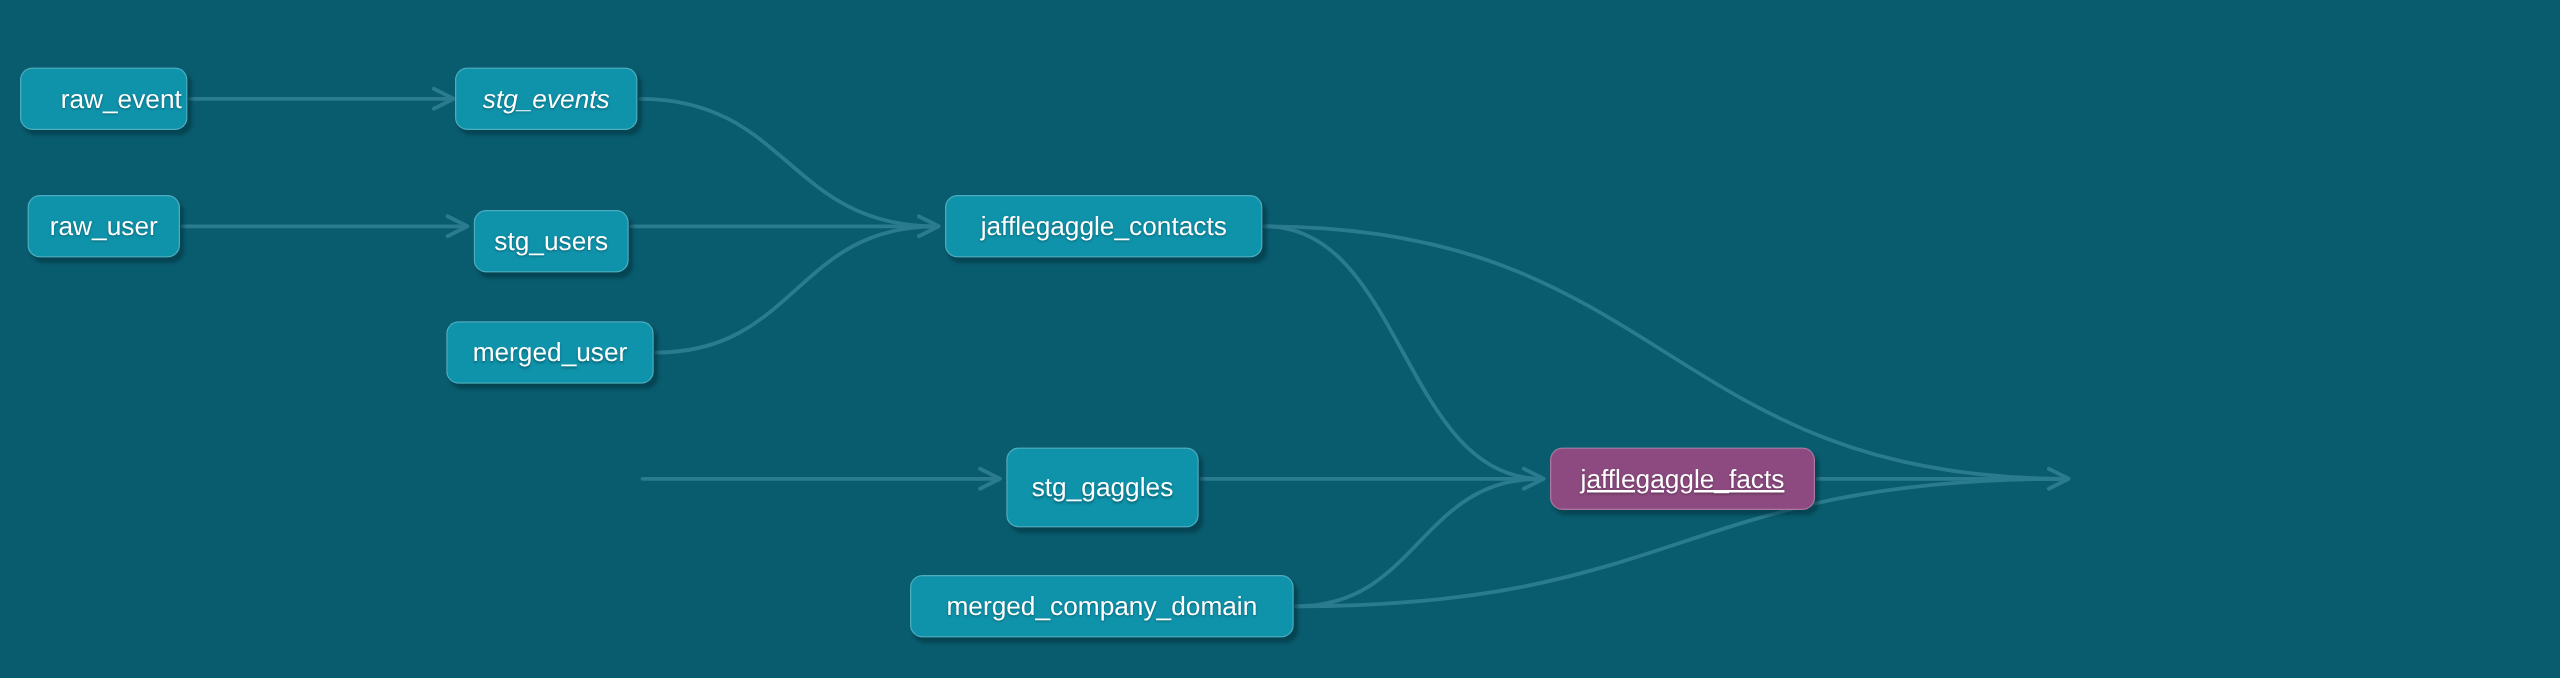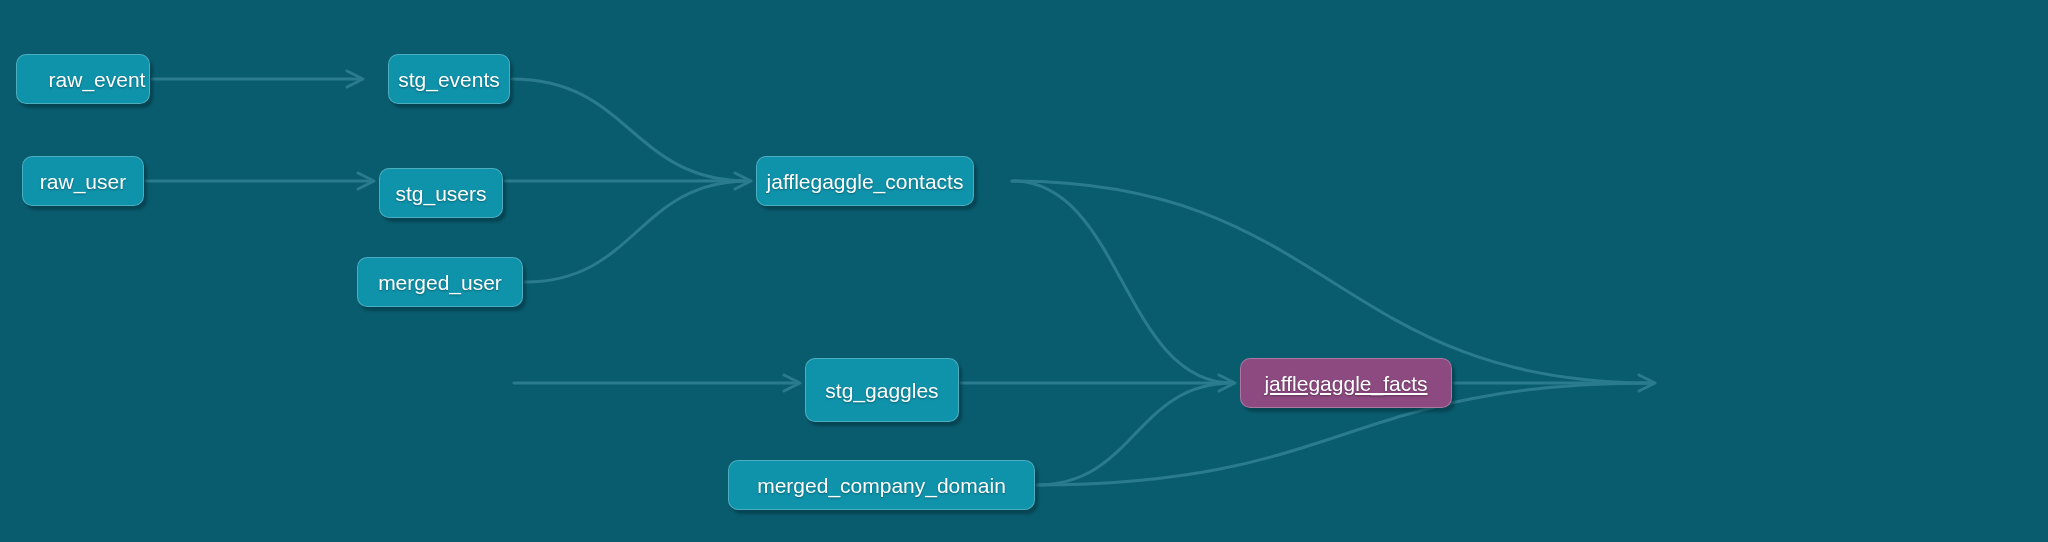--- a/index.html
+++ b/index.html
@@ -65,33 +65,33 @@
       <path d="M347 71 L363 79 L347 87" fill="none" stroke="#2b7b8e" stroke-width="3" stroke-linecap="round" stroke-linejoin="round"></path>
       <path d="M358 173 L374 181 L358 189" fill="none" stroke="#2b7b8e" stroke-width="3" stroke-linecap="round" stroke-linejoin="round"></path>
       <path d="M735 173 L751 181 L735 189" fill="none" stroke="#2b7b8e" stroke-width="3" stroke-linecap="round" stroke-linejoin="round"></path>
       <path d="M784 375 L800 383 L784 391" fill="none" stroke="#2b7b8e" stroke-width="3" stroke-linecap="round" stroke-linejoin="round"></path>
       <path d="M1219 375 L1235 383 L1219 391" fill="none" stroke="#2b7b8e" stroke-width="3" stroke-linecap="round" stroke-linejoin="round"></path>
       <path d="M1639 375 L1655 383 L1639 391" fill="none" stroke="#2b7b8e" stroke-width="3" stroke-linecap="round" stroke-linejoin="round"></path>
     </svg>
 <div class="node model" style="left: 16px; top: 54px; width: 134px; height: 50px; padding-left: 28px;">
       <span class="node-label">raw_event</span>
     </div>
-    <div class="node model" style="left: 388px; top: 54px; width: 122px; height: 50px;">
+    <div class="node model" style="left: 364px; top: 54px; width: 146px; height: 50px; font-style: italic;">
       <span class="node-label">stg_events</span>
     </div>
     <div class="node model" style="left: 22px; top: 156px; width: 122px; height: 50px;">
       <span class="node-label">raw_user</span>
     </div>
     <div class="node model" style="left: 379px; top: 156px; width: 124px; height: 50px; margin-top: 12px;">
       <span class="node-label">stg_users</span>
     </div>
     <div class="node model" style="left: 357px; top: 257px; width: 166px; height: 50px;">
       <span class="node-label">merged_user</span>
     </div>
-    <div class="node model" style="left: 756px; top: 156px; width: 218px; height: 50px;">
+    <div class="node model" style="left: 756px; top: 156px; width: 254px; height: 50px;">
       <span class="node-label">jafflegaggle_contacts</span>
     </div>
     <div class="node model" style="left: 805px; top: 358px; width: 154px; height: 64px;">
       <span class="node-label">stg_gaggles</span>
     </div>
     <div class="node highlight" style="left: 1240px; top: 358px; width: 212px; height: 50px; text-decoration: underline;">
       <span class="node-label">jafflegaggle_facts</span>
     </div>
     <div class="node model" style="left: 728px; top: 460px; width: 307px; height: 50px;">
       <span class="node-label">merged_company_domain</span>

